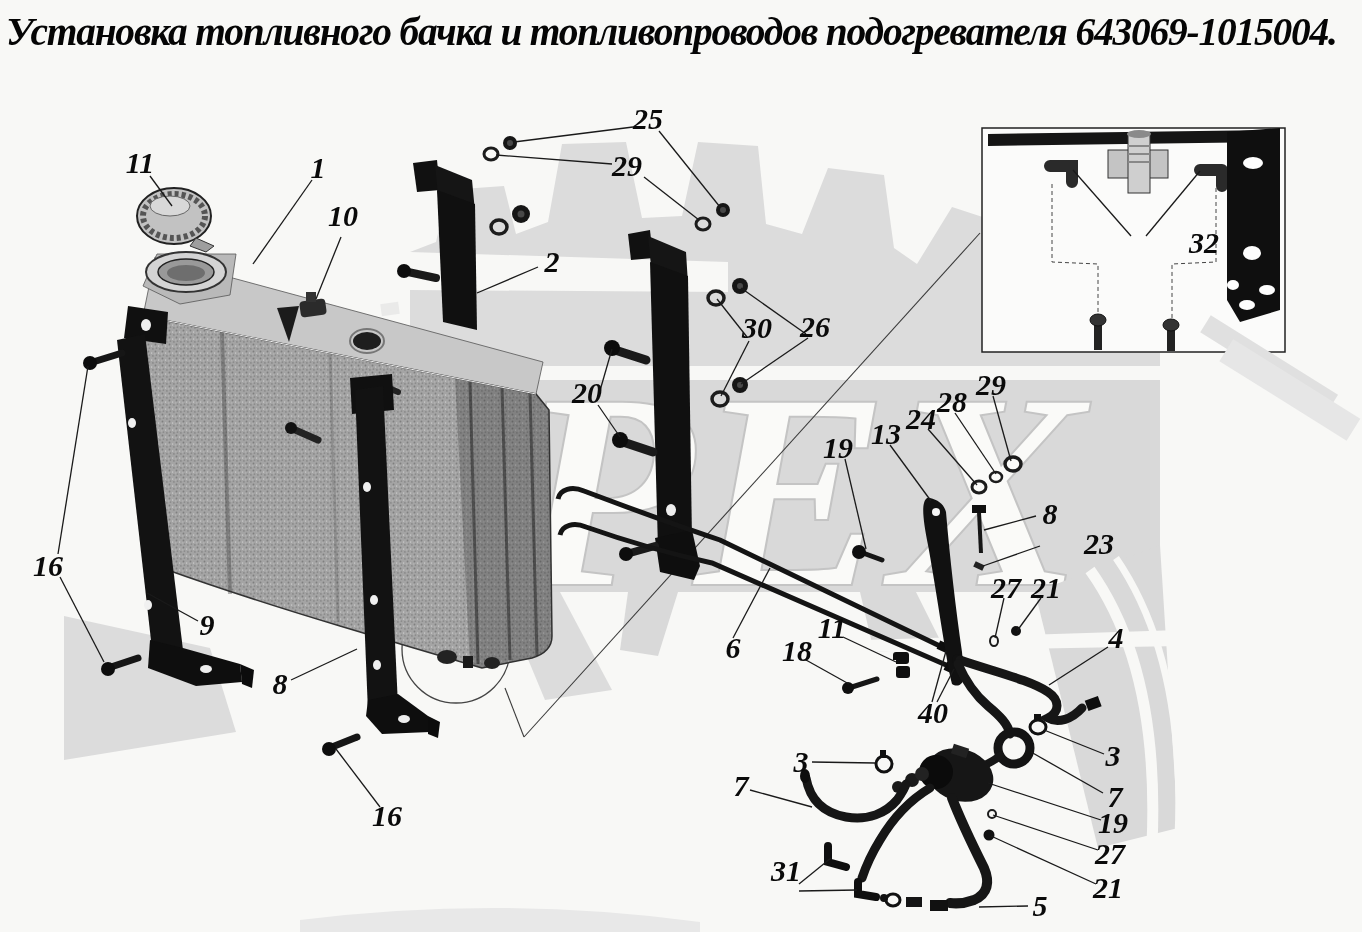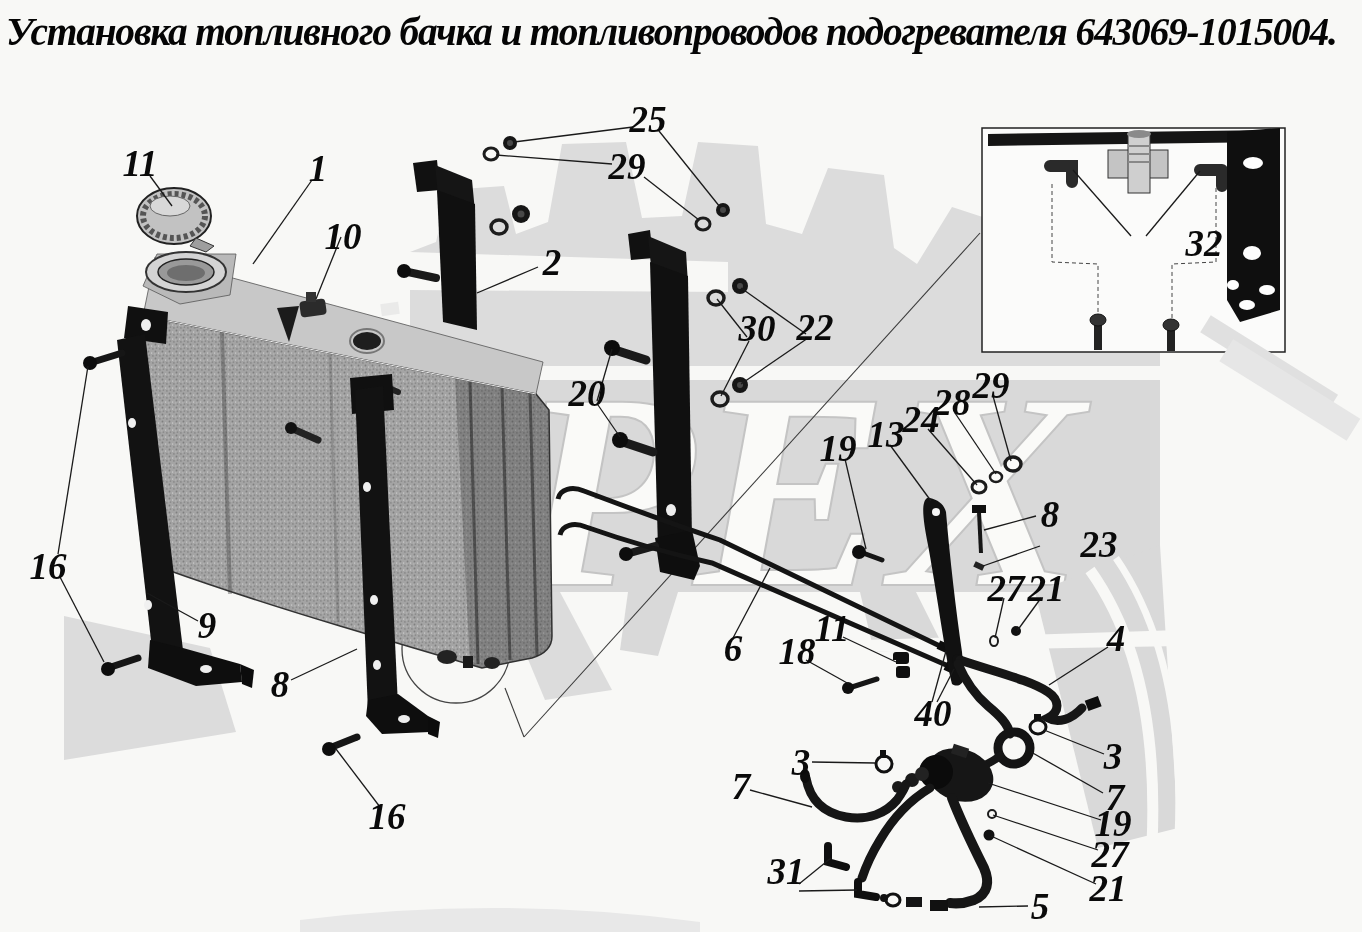--- a/index.html
+++ b/index.html
@@ -3,21 +3,21 @@
 <meta charset="utf-8">
 <style>
   html,body{margin:0;padding:0;background:#fff;}
   .page{position:relative;width:1362px;height:932px;background:#f8f8f6;overflow:hidden;
         font-family:"Liberation Serif",serif;}
   .title{position:absolute;left:6px;top:8px;width:1356px;white-space:nowrap;
          font-style:italic;font-weight:700;font-size:40px;letter-spacing:-1.2px;color:#050505;
          transform:scaleX(.985);transform-origin:left center;}
   svg.canvas{position:absolute;left:0;top:0;}
   .co{position:absolute;transform:translate(-50%,-50%);font-style:italic;font-weight:700;
-      font-size:37px;color:#0a0a0a;white-space:nowrap;line-height:1;}
+      font-size:30px;color:#0a0a0a;white-space:nowrap;line-height:1;}
 </style>
 </head>
 <body>
 
 <div class="page">
 
   <div class="title">Установка топливного бачка и топливопроводов подогревателя 643069-1015004.</div>
 
   <svg class="canvas" width="1362" height="932" viewBox="0 0 1362 932">
 
@@ -344,26 +344,26 @@
       <line x1="1028" y1="906" x2="979" y2="907"></line>
       <line x1="380" y1="807" x2="336" y2="749"></line>
       <line x1="1131" y1="236" x2="1073" y2="170"></line>
       <line x1="1146" y1="236" x2="1200" y2="171"></line>
     </g>
   </svg>
 
   <div>
     <span class="co" style="left:140px;top:163px">11</span>
     <span class="co" style="left:318px;top:168px">1</span>
-    <span class="co" style="left:343px;top:236px">10</span>
+    <span class="co" style="left:343px;top:216px">10</span>
     <span class="co" style="left:648px;top:119px">25</span>
     <span class="co" style="left:627px;top:166px">29</span>
     <span class="co" style="left:552px;top:262px">2</span>
     <span class="co" style="left:757px;top:328px">30</span>
-    <span class="co" style="left:815px;top:327px">22</span>
+    <span class="co" style="left:815px;top:327px">26</span>
     <span class="co" style="left:587px;top:393px">20</span>
     <span class="co" style="left:991px;top:385px">29</span>
     <span class="co" style="left:952px;top:402px">28</span>
     <span class="co" style="left:921px;top:419px">24</span>
     <span class="co" style="left:886px;top:434px">13</span>
     <span class="co" style="left:838px;top:448px">19</span>
     <span class="co" style="left:1050px;top:514px">8</span>
     <span class="co" style="left:1099px;top:544px">23</span>
     <span class="co" style="left:1006px;top:588px">27</span>
     <span class="co" style="left:1046px;top:588px">21</span>

